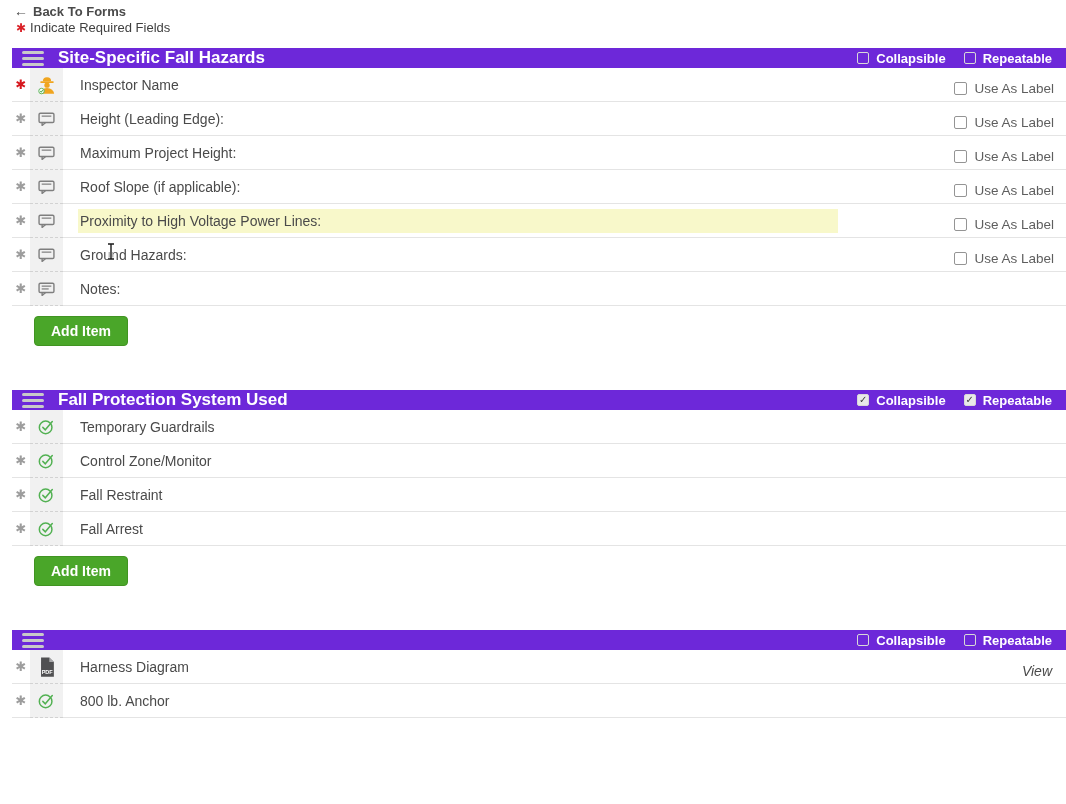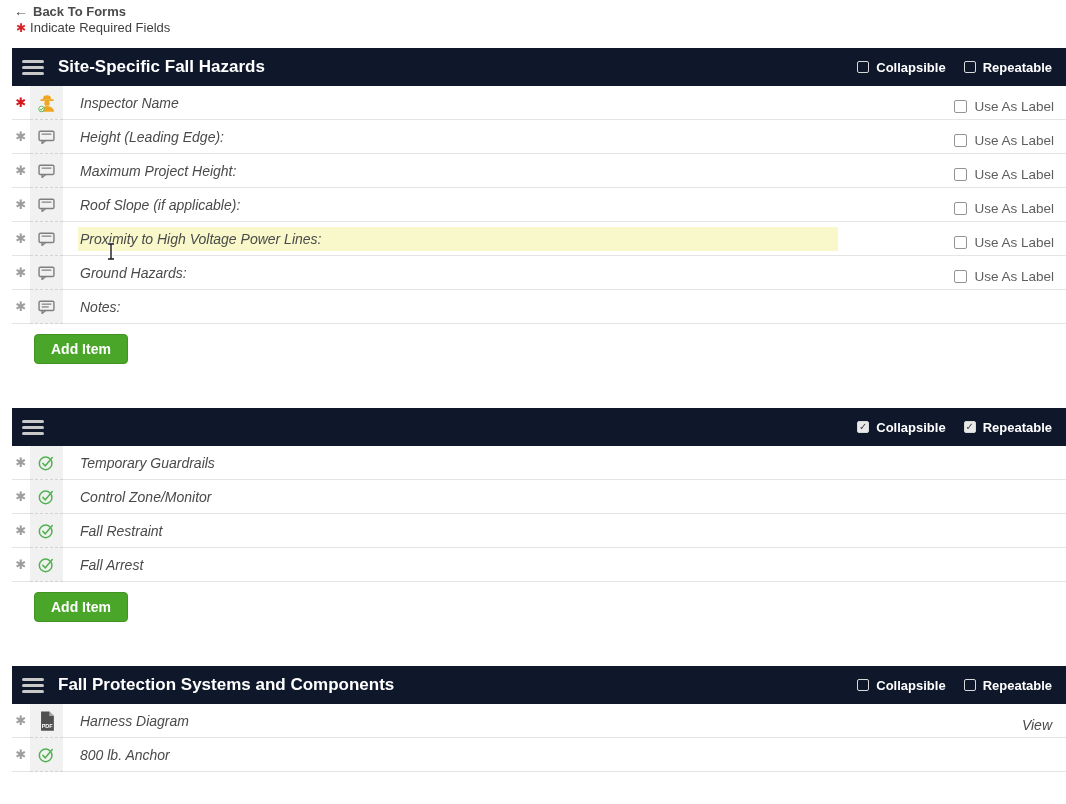--- a/index.html
+++ b/index.html
@@ -8,21 +8,21 @@
   .top { padding:2px 0 0 14px; }
   .back-link { display:inline-flex; align-items:center; gap:5px; font-size:13px;
     font-weight:bold; color:#4a4a4a; text-decoration:none; cursor:pointer; margin-top:1px; }
   .back-arrow { font-size:14px; line-height:1; }
   h1.page-title { font-size:29px; font-weight:400; color:#484848; margin:9px 0 3px 0; letter-spacing:0.2px; }
   .req-note { font-size:13px; color:#3f3f3f; margin:0 0 13px 2px; }
   .req-note .red-ast { color:#da2128; font-size:12px; margin-right:4px; }
 
   .sections { margin-left:12px; position:relative; }
   .section { margin-bottom:30px; }
-  .sec-header { height:38px; background:#0f172a; display:flex; align-items:center; padding:0 14px 0 10px; }
+  .sec-header { height:20px; background:#6d28d9; display:flex; align-items:center; padding:0 14px 0 10px; }
   .hamburger { width:22px; display:flex; flex-direction:column; gap:3px; cursor:pointer; }
   .hamburger span { display:block; height:3px; background:#c9c9c9; border-radius:1.5px; }
   .sec-title { color:#ffffff; font-size:17px; font-weight:600; margin-left:14px; }
   .sec-opts { margin-left:auto; display:flex; align-items:center; gap:18px; }
   .hdr-check { display:flex; align-items:center; gap:7px; color:#ffffff; font-size:13px; font-weight:600; cursor:pointer; }
   .hdr-box { width:12px; height:12px; border:1px solid #d8d8d8; border-radius:2px;
     display:flex; align-items:center; justify-content:center; font-size:10px; color:#3f3f3f;
     background:transparent; line-height:1; }
   .hdr-box.checked { background:#e9e9e9; }
 
@@ -31,21 +31,21 @@
   .ast { font-size:13px; color:#9d9d9d; cursor:pointer; }
   .ast.required { color:#d6161d; }
   .icon-cell { width:33px; background:#f1f1f1; border-bottom:1px dashed #d2d2d2; margin-bottom:-1px;
     display:flex; align-items:center; justify-content:center; }
   .ri { display:none; }
   .icon-cell[data-icon="worker"] .icon-worker,
   .icon-cell[data-icon="comment"] .icon-comment,
   .icon-cell[data-icon="comment-multiline"] .icon-comment-multiline,
   .icon-cell[data-icon="check-circle"] .icon-check-circle,
   .icon-cell[data-icon="pdf"] .icon-pdf { display:block; }
-  .row-label { align-self:center; margin-left:17px; font-size:14px; color:#4a4a4a; cursor:text;font-style:italic; }
+  .row-label { align-self:center; margin-left:17px; font-size:14px; color:#4a4a4a; cursor:text; }
   .row.highlight-row .row-label { background:#f8f8ca; width:760px; margin-left:15px;
     padding:4px 0 4px 2px; }
   .row-right { margin-left:auto; align-self:center; display:flex; align-items:center; padding-right:12px;margin-top:8px; }
   .ual { display:none; align-items:center; gap:7px; font-size:13.5px; color:#5e5e5e; cursor:pointer; }
   .row-right[data-right="use-as-label"] .ual { display:flex; }
   .cb { width:13px; height:13px; border:1px solid #949494; border-radius:2px; background:#fff; }
   .view-link { display:none; font-size:14px; color:#4a4a4a; cursor:pointer; padding-right:2px; }
   .row-right[data-right="view"] .view-link { display:block;font-style:italic; }
 
   .add-wrap { padding:10px 8px 14px 22px; }
@@ -264,20 +264,21 @@
     </div>
   </div>
 
   <div class="section">
     <div class="sec-header">
       <div class="hamburger">
           <span></span>
           <span></span>
           <span></span>
         </div>
+      <div class="sec-title">Fall Protection System Used</div>
       <div class="sec-opts">
         <label class="hdr-check">
           <span class="hdr-box checked">✓</span>
           <span>Collapsible</span>
         </label>
         <label class="hdr-check">
           <span class="hdr-box checked">✓</span>
           <span>Repeatable</span>
         </label>
       </div>
@@ -364,21 +365,20 @@
     </div>
   </div>
 
   <div class="section">
     <div class="sec-header">
       <div class="hamburger">
           <span></span>
           <span></span>
           <span></span>
         </div>
-      <div class="sec-title">Fall Protection Systems and Components</div>
       <div class="sec-opts">
         <label class="hdr-check">
           <span class="hdr-box"></span>
           <span>Collapsible</span>
         </label>
         <label class="hdr-check">
           <span class="hdr-box"></span>
           <span>Repeatable</span>
         </label>
       </div>

